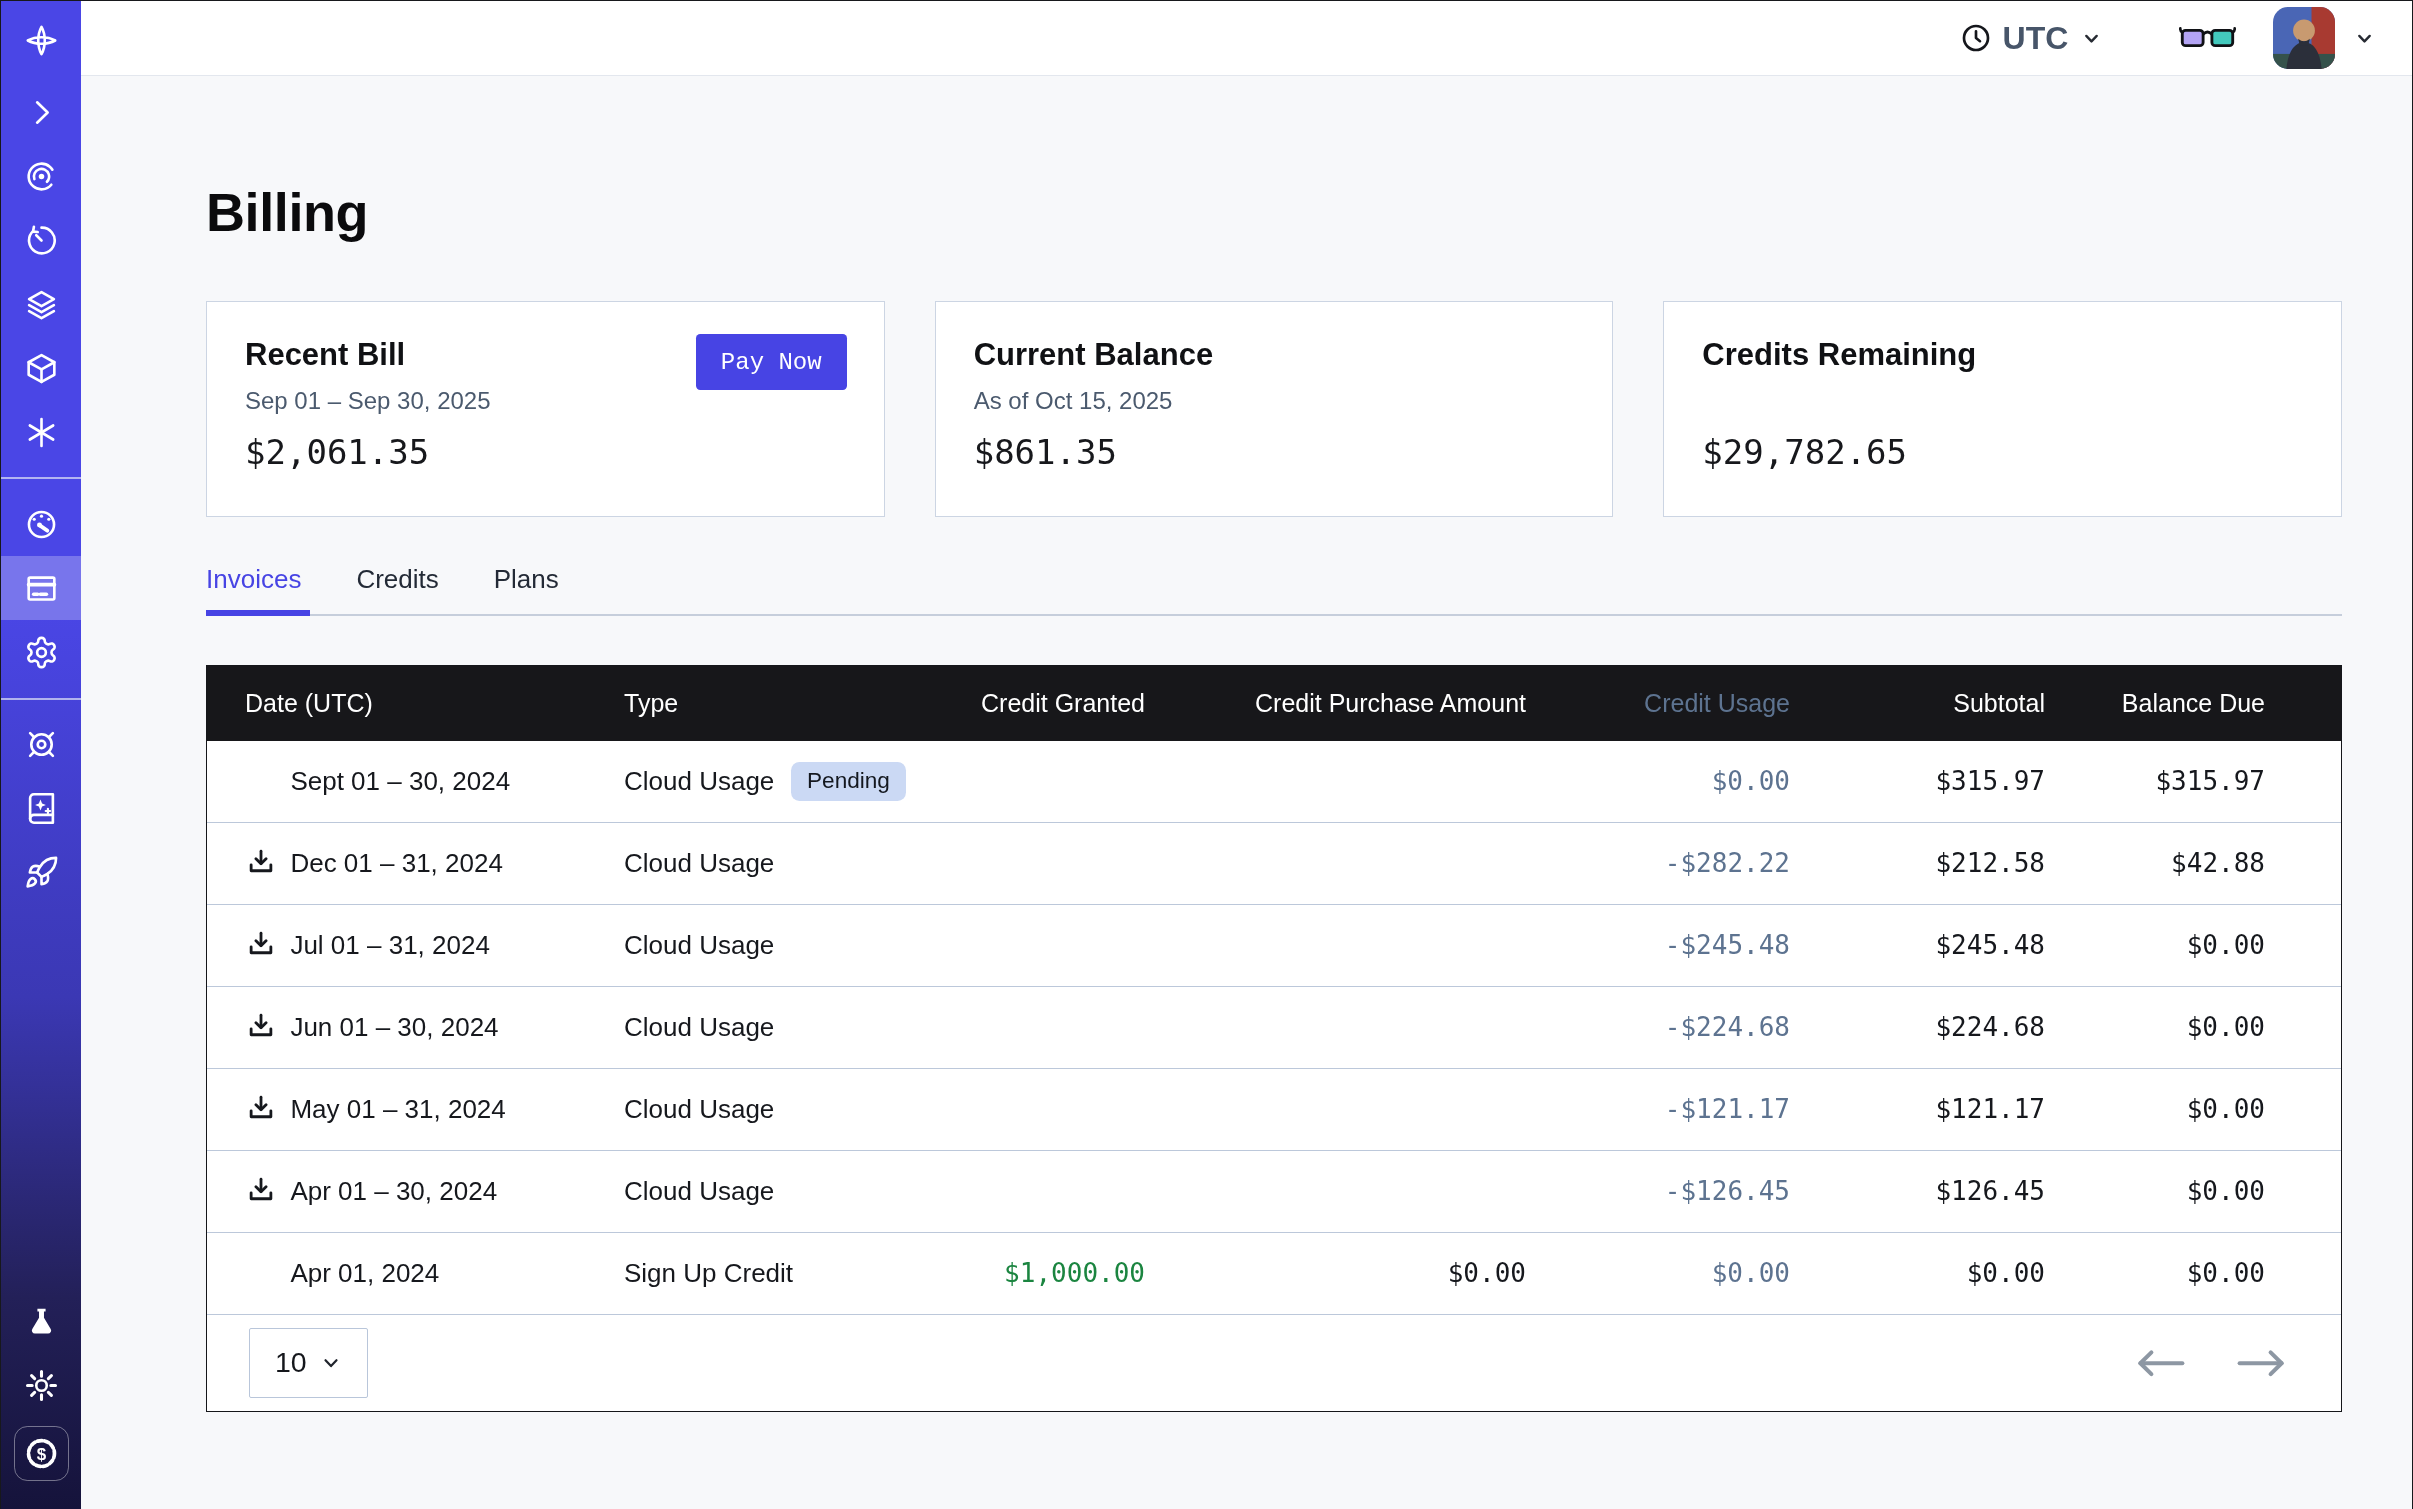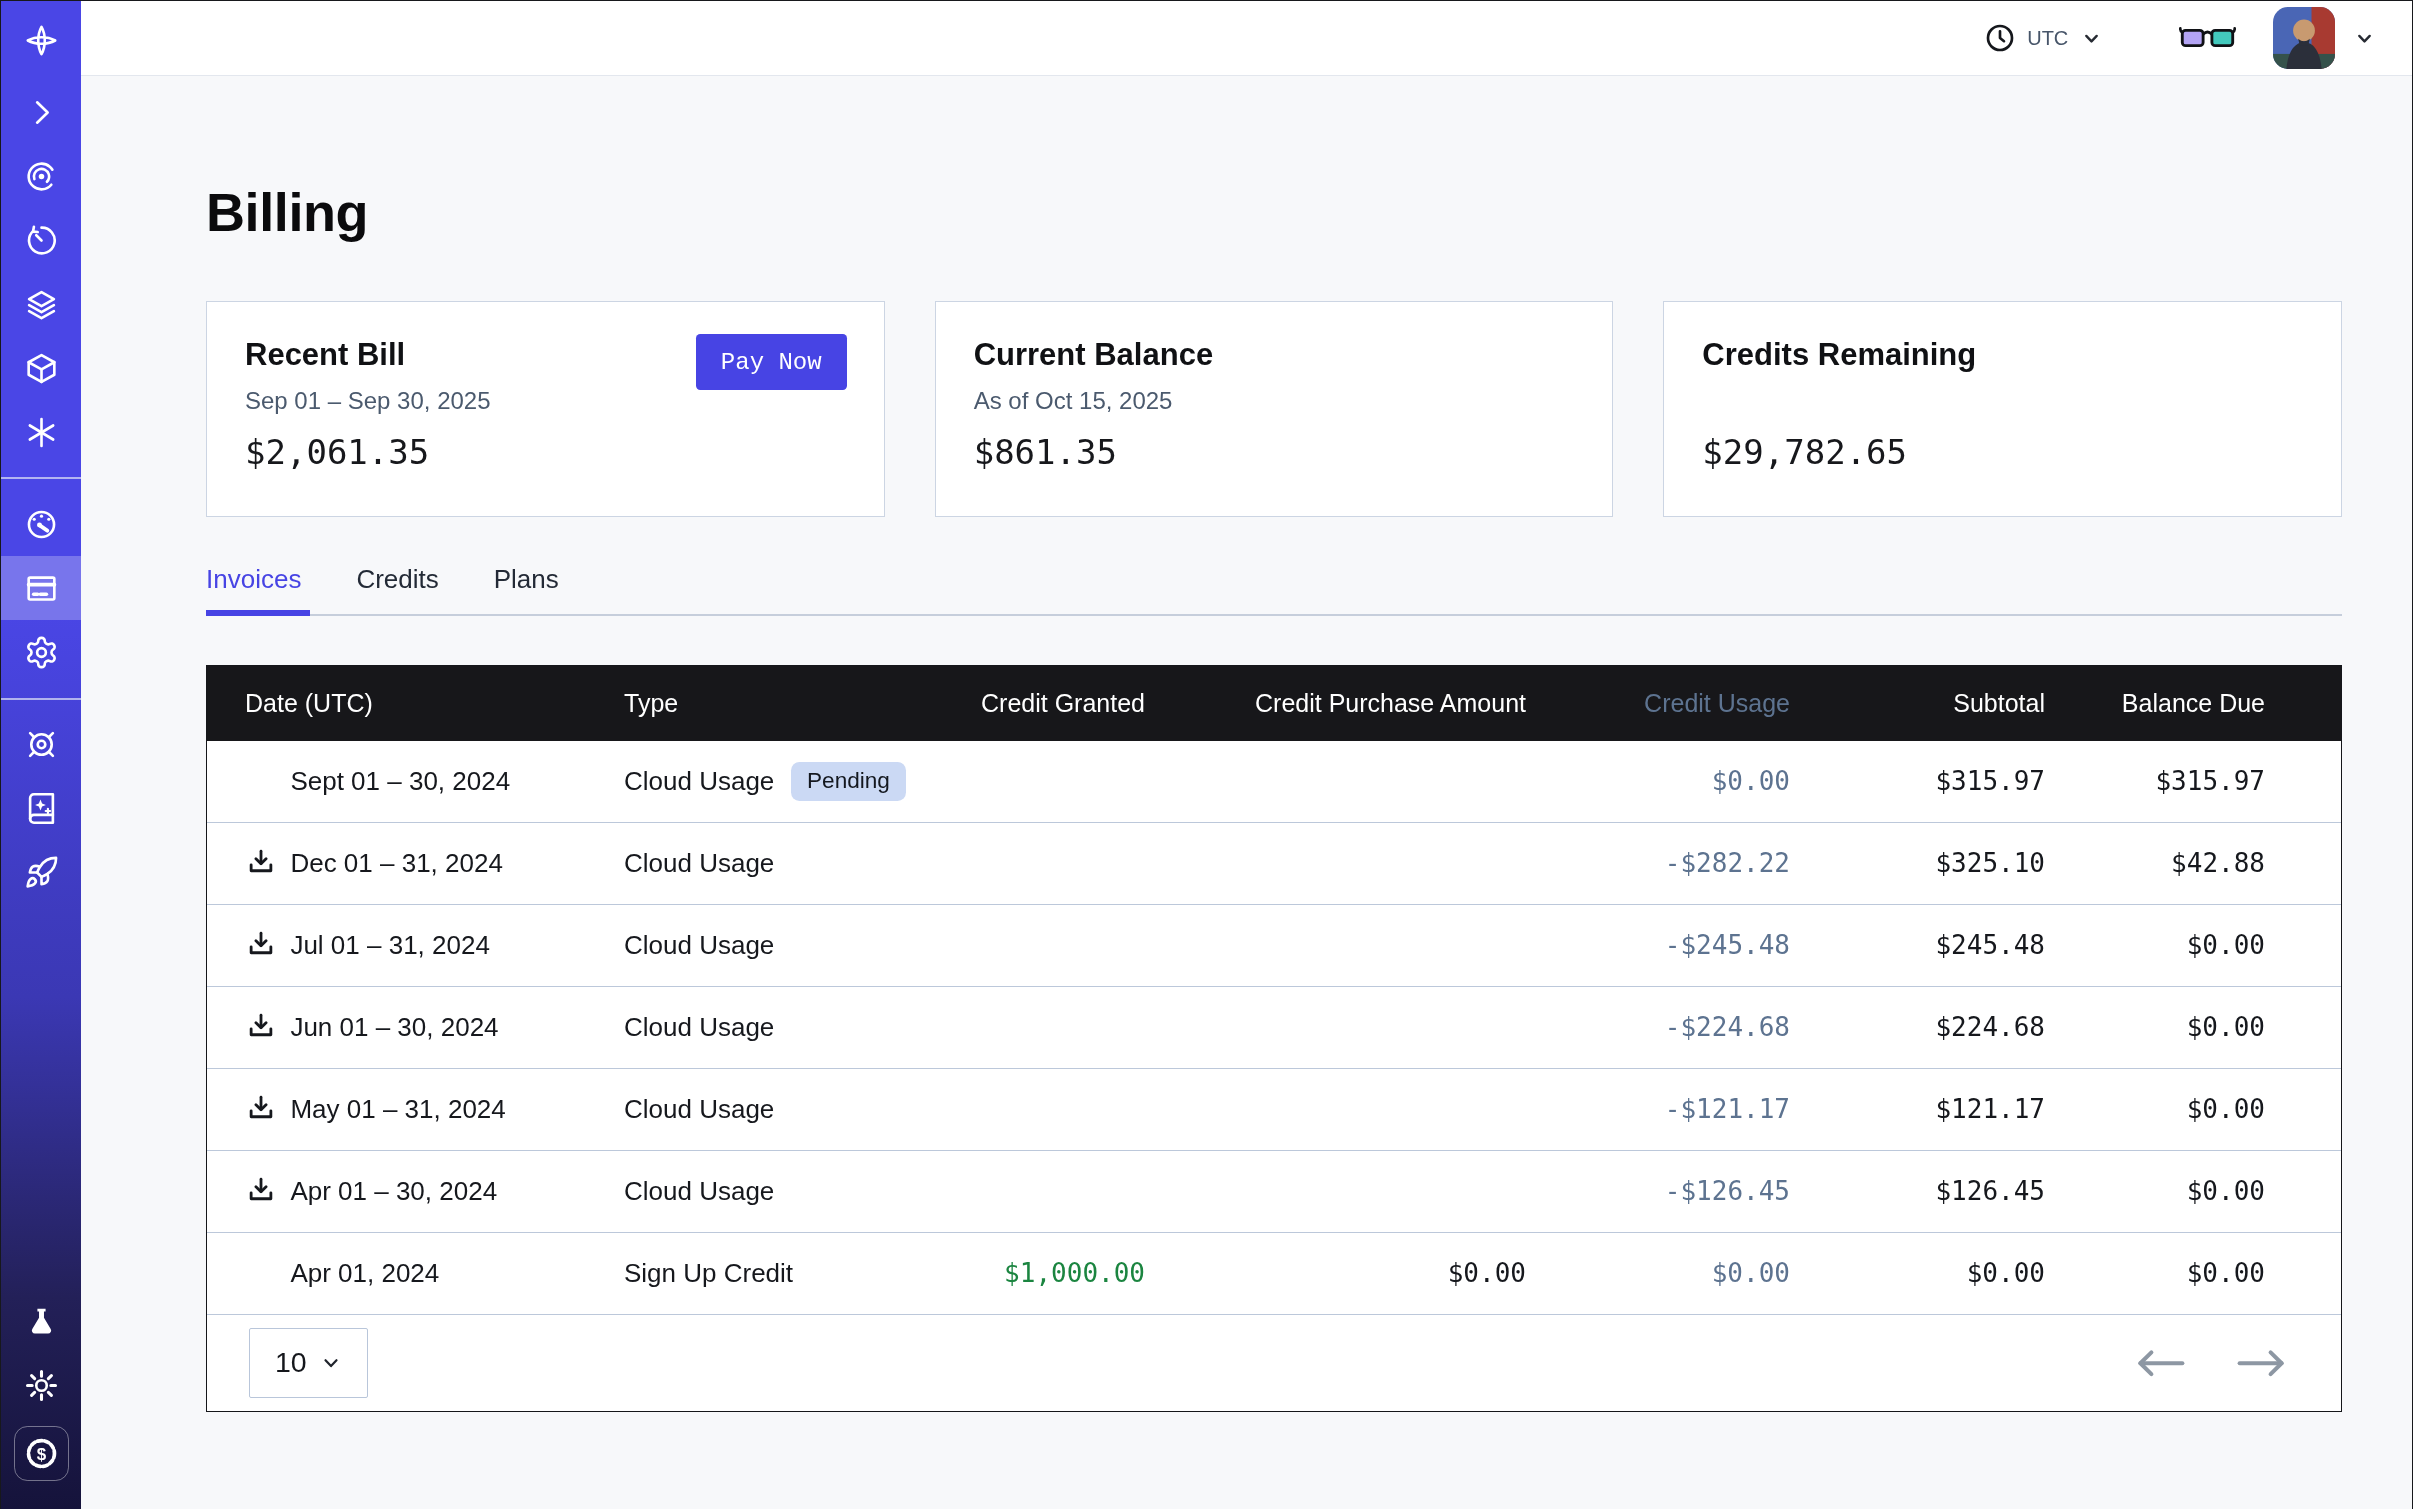--- a/index.html
+++ b/index.html
@@ -24,21 +24,21 @@
     border-radius:13.4px;display:flex;align-items:center;justify-content:center;box-sizing:border-box;cursor:pointer;}
   .dollar-btn svg{width:37px;height:37px;}
   
   .topbar{
     position:absolute;left:80px;right:0;top:0;height:75px;background:#fff;
     border-bottom:1.7px solid #e3e7ee;box-sizing:border-box;
     display:flex;align-items:center;justify-content:flex-end;padding-right:35px;
   }
   .tz-group{display:flex;align-items:center;gap:11px;margin-right:75px;cursor:pointer;}
   .tz-group svg.clock{width:32px;height:32px;stroke:#15171c;fill:none;stroke-width:2;stroke-linecap:round;stroke-linejoin:round;}
-  .tz-label{font-size:20px;color:#475569;font-weight:400;}
+  .tz-label{font-size:32px;color:#475569;font-weight:700;}
   .chev{width:25px;height:25px;stroke:#272b33;fill:none;stroke-width:2.3;stroke-linecap:round;stroke-linejoin:round;}
   .glasses{width:57px;height:30px;margin-right:37px;cursor:pointer;}
   .avatar{width:62px;height:62px;border-radius:15px;overflow:hidden;margin-right:16.7px;cursor:pointer;flex:0 0 62px;}
   .avatar svg{display:block;width:62px;height:62px;}
   
   .content{
     position:absolute;left:80px;top:75px;right:0;bottom:0;background:var(--page-bg,#f7f8fa);
     padding:0 70px 0 125px;box-sizing:border-box;overflow:hidden;
   }
   .page-title{margin:107px 0 0;font-size:54px;font-weight:700;color:#0b0b0d;letter-spacing:-0.4px;line-height:1.1;}
@@ -310,21 +310,21 @@
       </svg>
       <span>Dec 01 – 31, 2024</span>
     </div>
     <div class="c c2">
       <span>Cloud Usage</span>
 
     </div>
     <div class="c c3"></div>
     <div class="c c4"></div>
     <div class="c c5">-$282.22</div>
-    <div class="c c6">$325.10</div>
+    <div class="c c6">$212.58</div>
     <div class="c c7">$42.88</div>
   </div>
           <div class="t-row">
     <div class="c c1">
       <svg class="dl" viewBox="0 0 24 24">
         <path d="M12 3.2 V12.4"></path>
                 <path d="M8.2 8.8 L12 12.6 L15.8 8.8"></path>
                 <path d="M4.6 13.4 V17.8 H19.4 V13.4"></path>
       </svg>
       <span>Jul 01 – 31, 2024</span>

